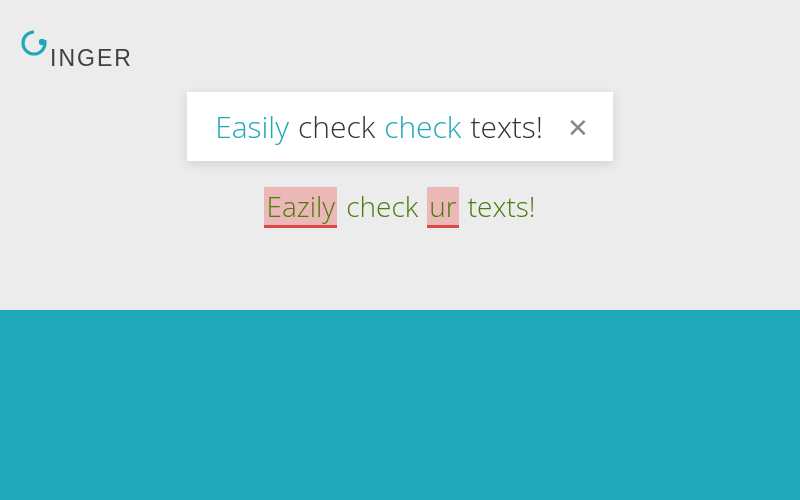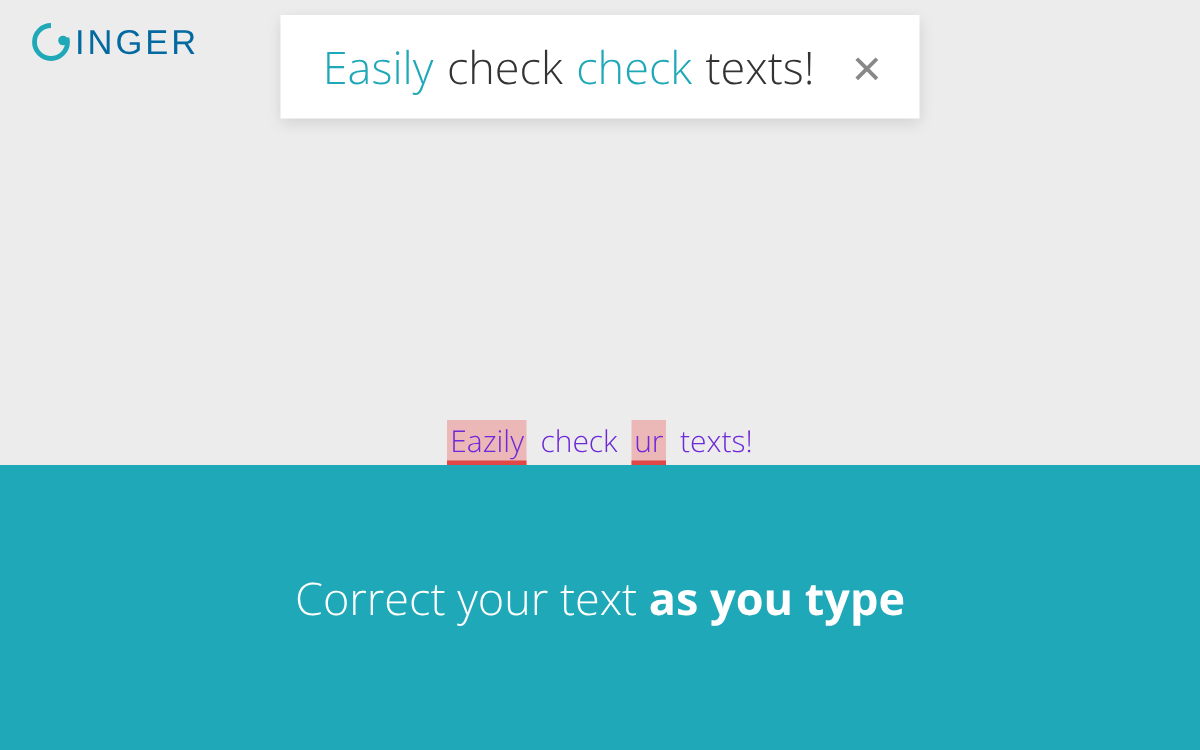--- a/index.html
+++ b/index.html
@@ -26,31 +26,32 @@
     .logo-g {
       width: 28px;
       height: 28px;
       position: relative;
       margin-right: 2px;
     }
     .logo-text {
       font-size: 23px;
       font-weight: 400;
       letter-spacing: 2px;
-      color: #0369a1;
+      color: #404040;
       font-family: -apple-system, sans-serif;
+      margin-top: 31px;
     }
     .top-section {
       width: 100%;
       height: 310px;
       background: #ececec;
       display: flex;
       flex-direction: column;
       align-items: center;
-      justify-content: space-between;
+      justify-content: center;
       padding-top: 10px;
     }
     .correction-box {
       background: #ffffff;
       padding: 14px 18px 14px 28px;
       display: flex;
       align-items: center;
       gap: 18px;
       box-shadow: 0 3px 10px rgba(0,0,0,0.12);
       margin-bottom: 26px;
@@ -67,23 +68,23 @@
     }
     .close-icon {
       font-size: 26px;
       color: #888;
       font-weight: 300;
       cursor: pointer;
       padding: 0 6px;
       line-height: 1;
     }
     .error-line {
-      font-size: 20px;
+      font-size: 28px;
       font-weight: 300;
-      color: #6d28d9;
+      color: #4d7c0f;
       display: flex;
       gap: 9px;
       align-items: baseline;
     }
     .error-word {
       background: rgba(236, 120, 120, 0.45);
       border-bottom: 3px solid #e04848;
       padding: 0 2px;
       display: inline-block;
     }
@@ -142,16 +143,13 @@
 
   <div class="error-line">
     <span class="error-word">Eazily</span>
     <span>check</span>
     <span class="error-word">ur</span>
     <span>texts!</span>
   </div>
 </div>
 
 <div class="bottom-section">
-  <h1 class="headline">
-    <span>Correct your text </span><span class="bold">as you type</span>
-  </h1>
 </div>
 
 </body></html>

